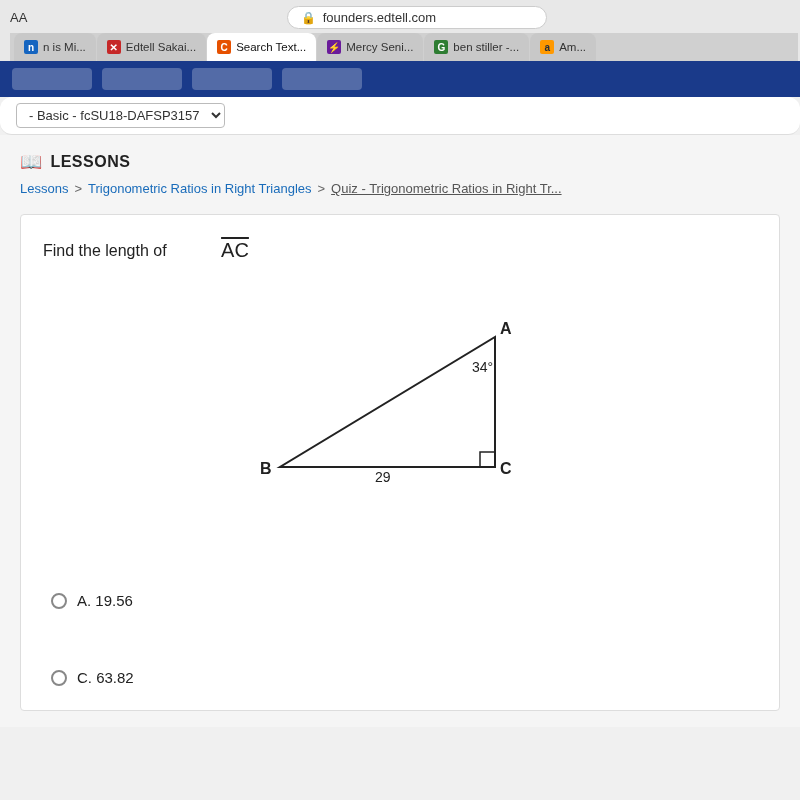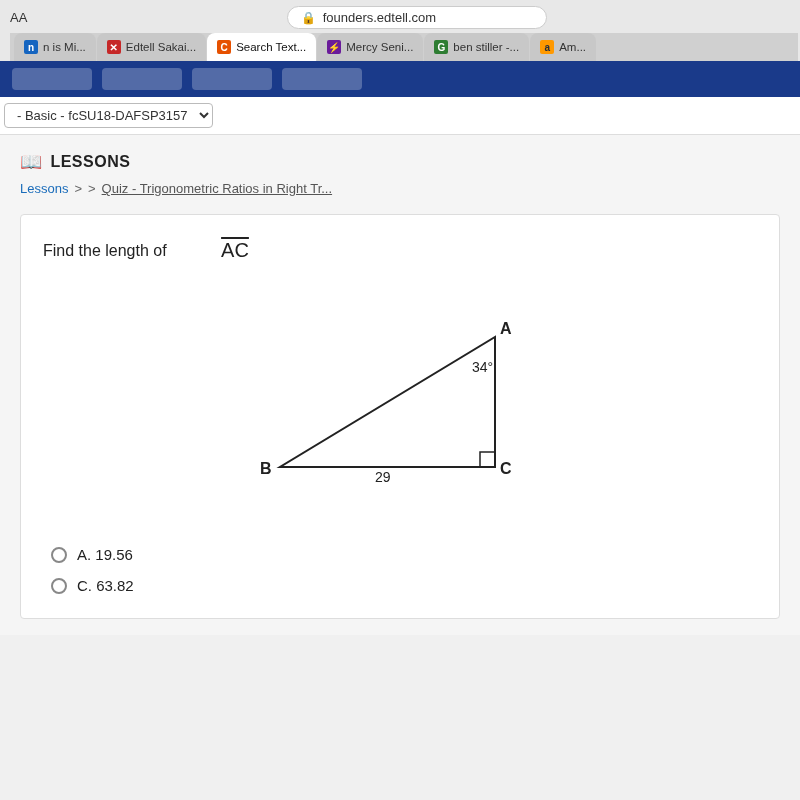--- a/index.html
+++ b/index.html
@@ -120,24 +120,25 @@
       background: rgba(255,255,255,0.25);
       border-radius: 4px;
       height: 22px;
       width: 80px;
     }
 
     
     .dropdown-row {
       background: white;
       border-bottom: 1px solid #ddd;
-      padding: 6px 4px;
+      padding: 6px 16px;
       display: flex;
       align-items: center;
       gap: 8px;
+      border-radius: 12px;
     }
 
     .dropdown-select {
       border: 1px solid #bbb;
       border-radius: 4px;
       padding: 3px 8px;
       font-size: 13px;
       color: #333;
       background: white;
       cursor: pointer;
@@ -231,20 +232,21 @@
       flex-direction: column;
       gap: 14px;
       padding: 0 8px;
     }
 
     .answer-option {
       display: flex;
       align-items: center;
       gap: 10px;
       cursor: pointer;
+      margin-top: 46px;
     }
 
     .radio-circle {
       width: 16px;
       height: 16px;
       border-radius: 50%;
       border: 2px solid #888;
       background: white;
       flex-shrink: 0;
     }
@@ -312,20 +314,21 @@
 <div class="main-content">
 
   <div class="lessons-header">
     <span class="lessons-icon">📖</span>
     <span class="lessons-title">LESSONS</span>
   </div>
 
   <div class="breadcrumb">
     <a class="breadcrumb-link">Lessons</a>
     <span class="breadcrumb-sep">&gt;</span>
+    <a class="breadcrumb-link">Trigonometric Ratios in Right Triangles</a>
     <span class="breadcrumb-sep">&gt;</span>
     <span class="breadcrumb-current">Quiz - Trigonometric Ratios in Right Tr...</span>
   </div>
 
   <div class="question-card">
 
     <div class="question-text">
       <span>Find the length of</span>
       &nbsp;
       <span class="overline-text">AC</span>

